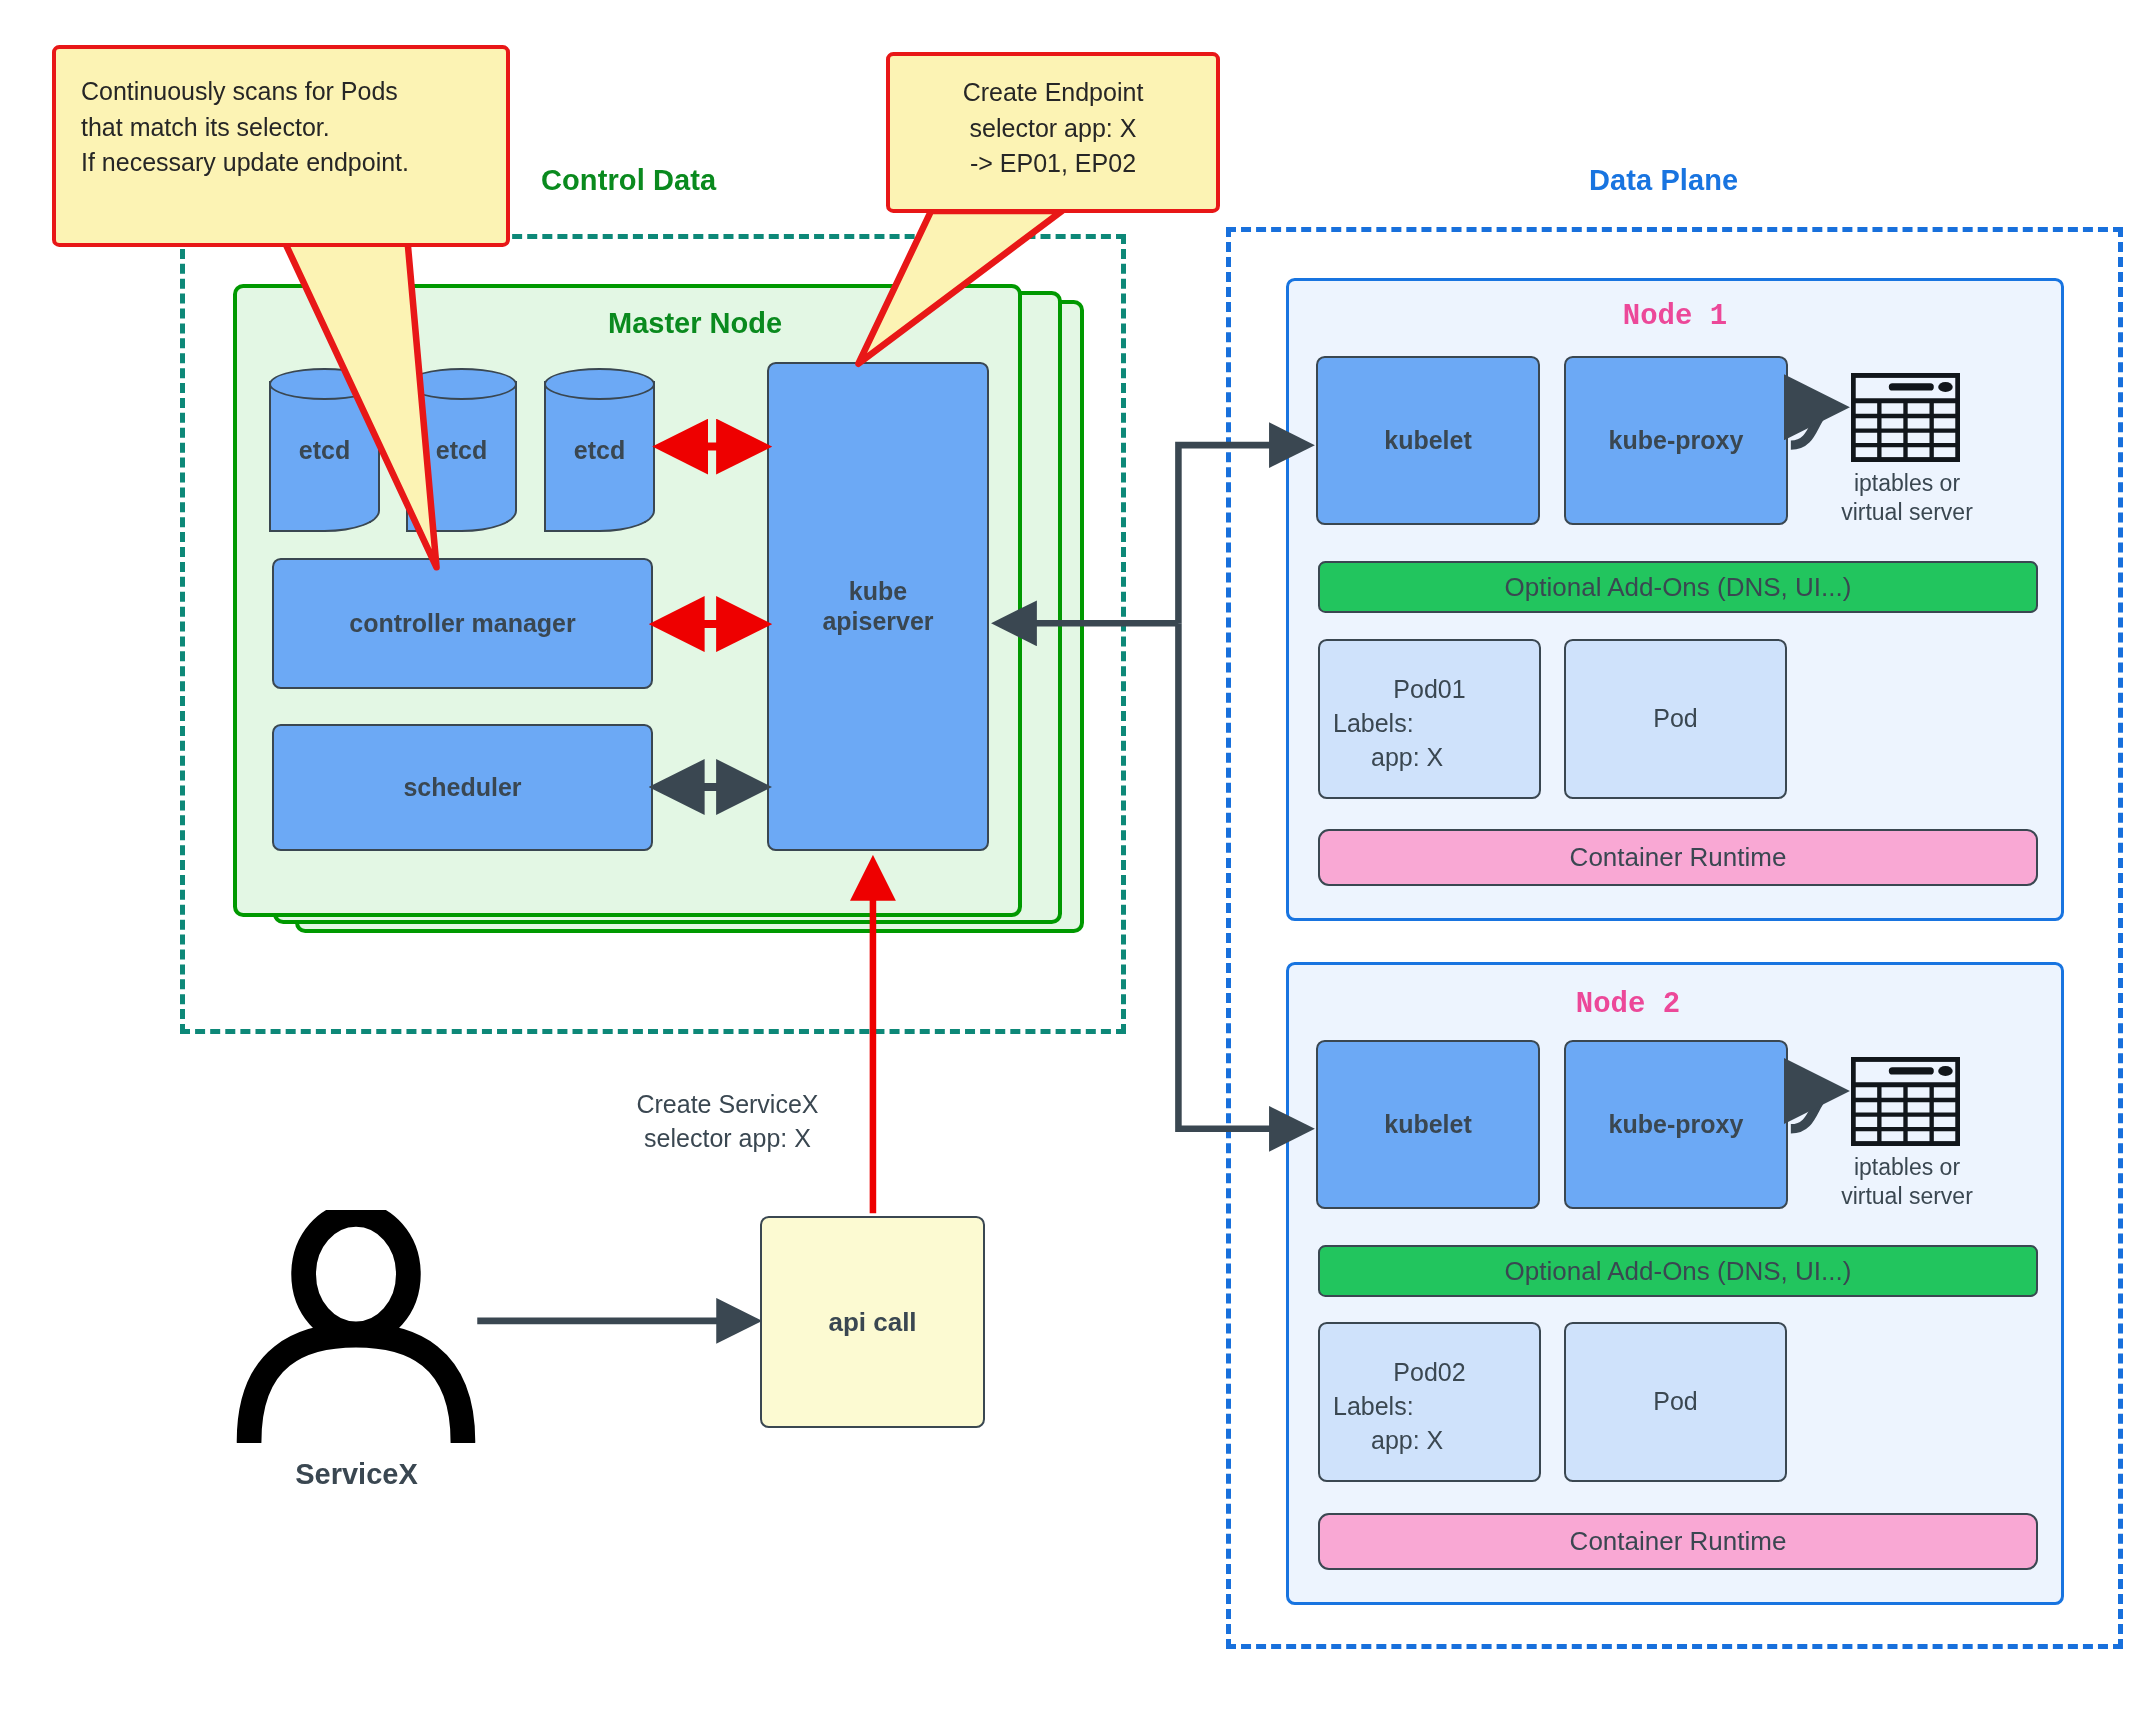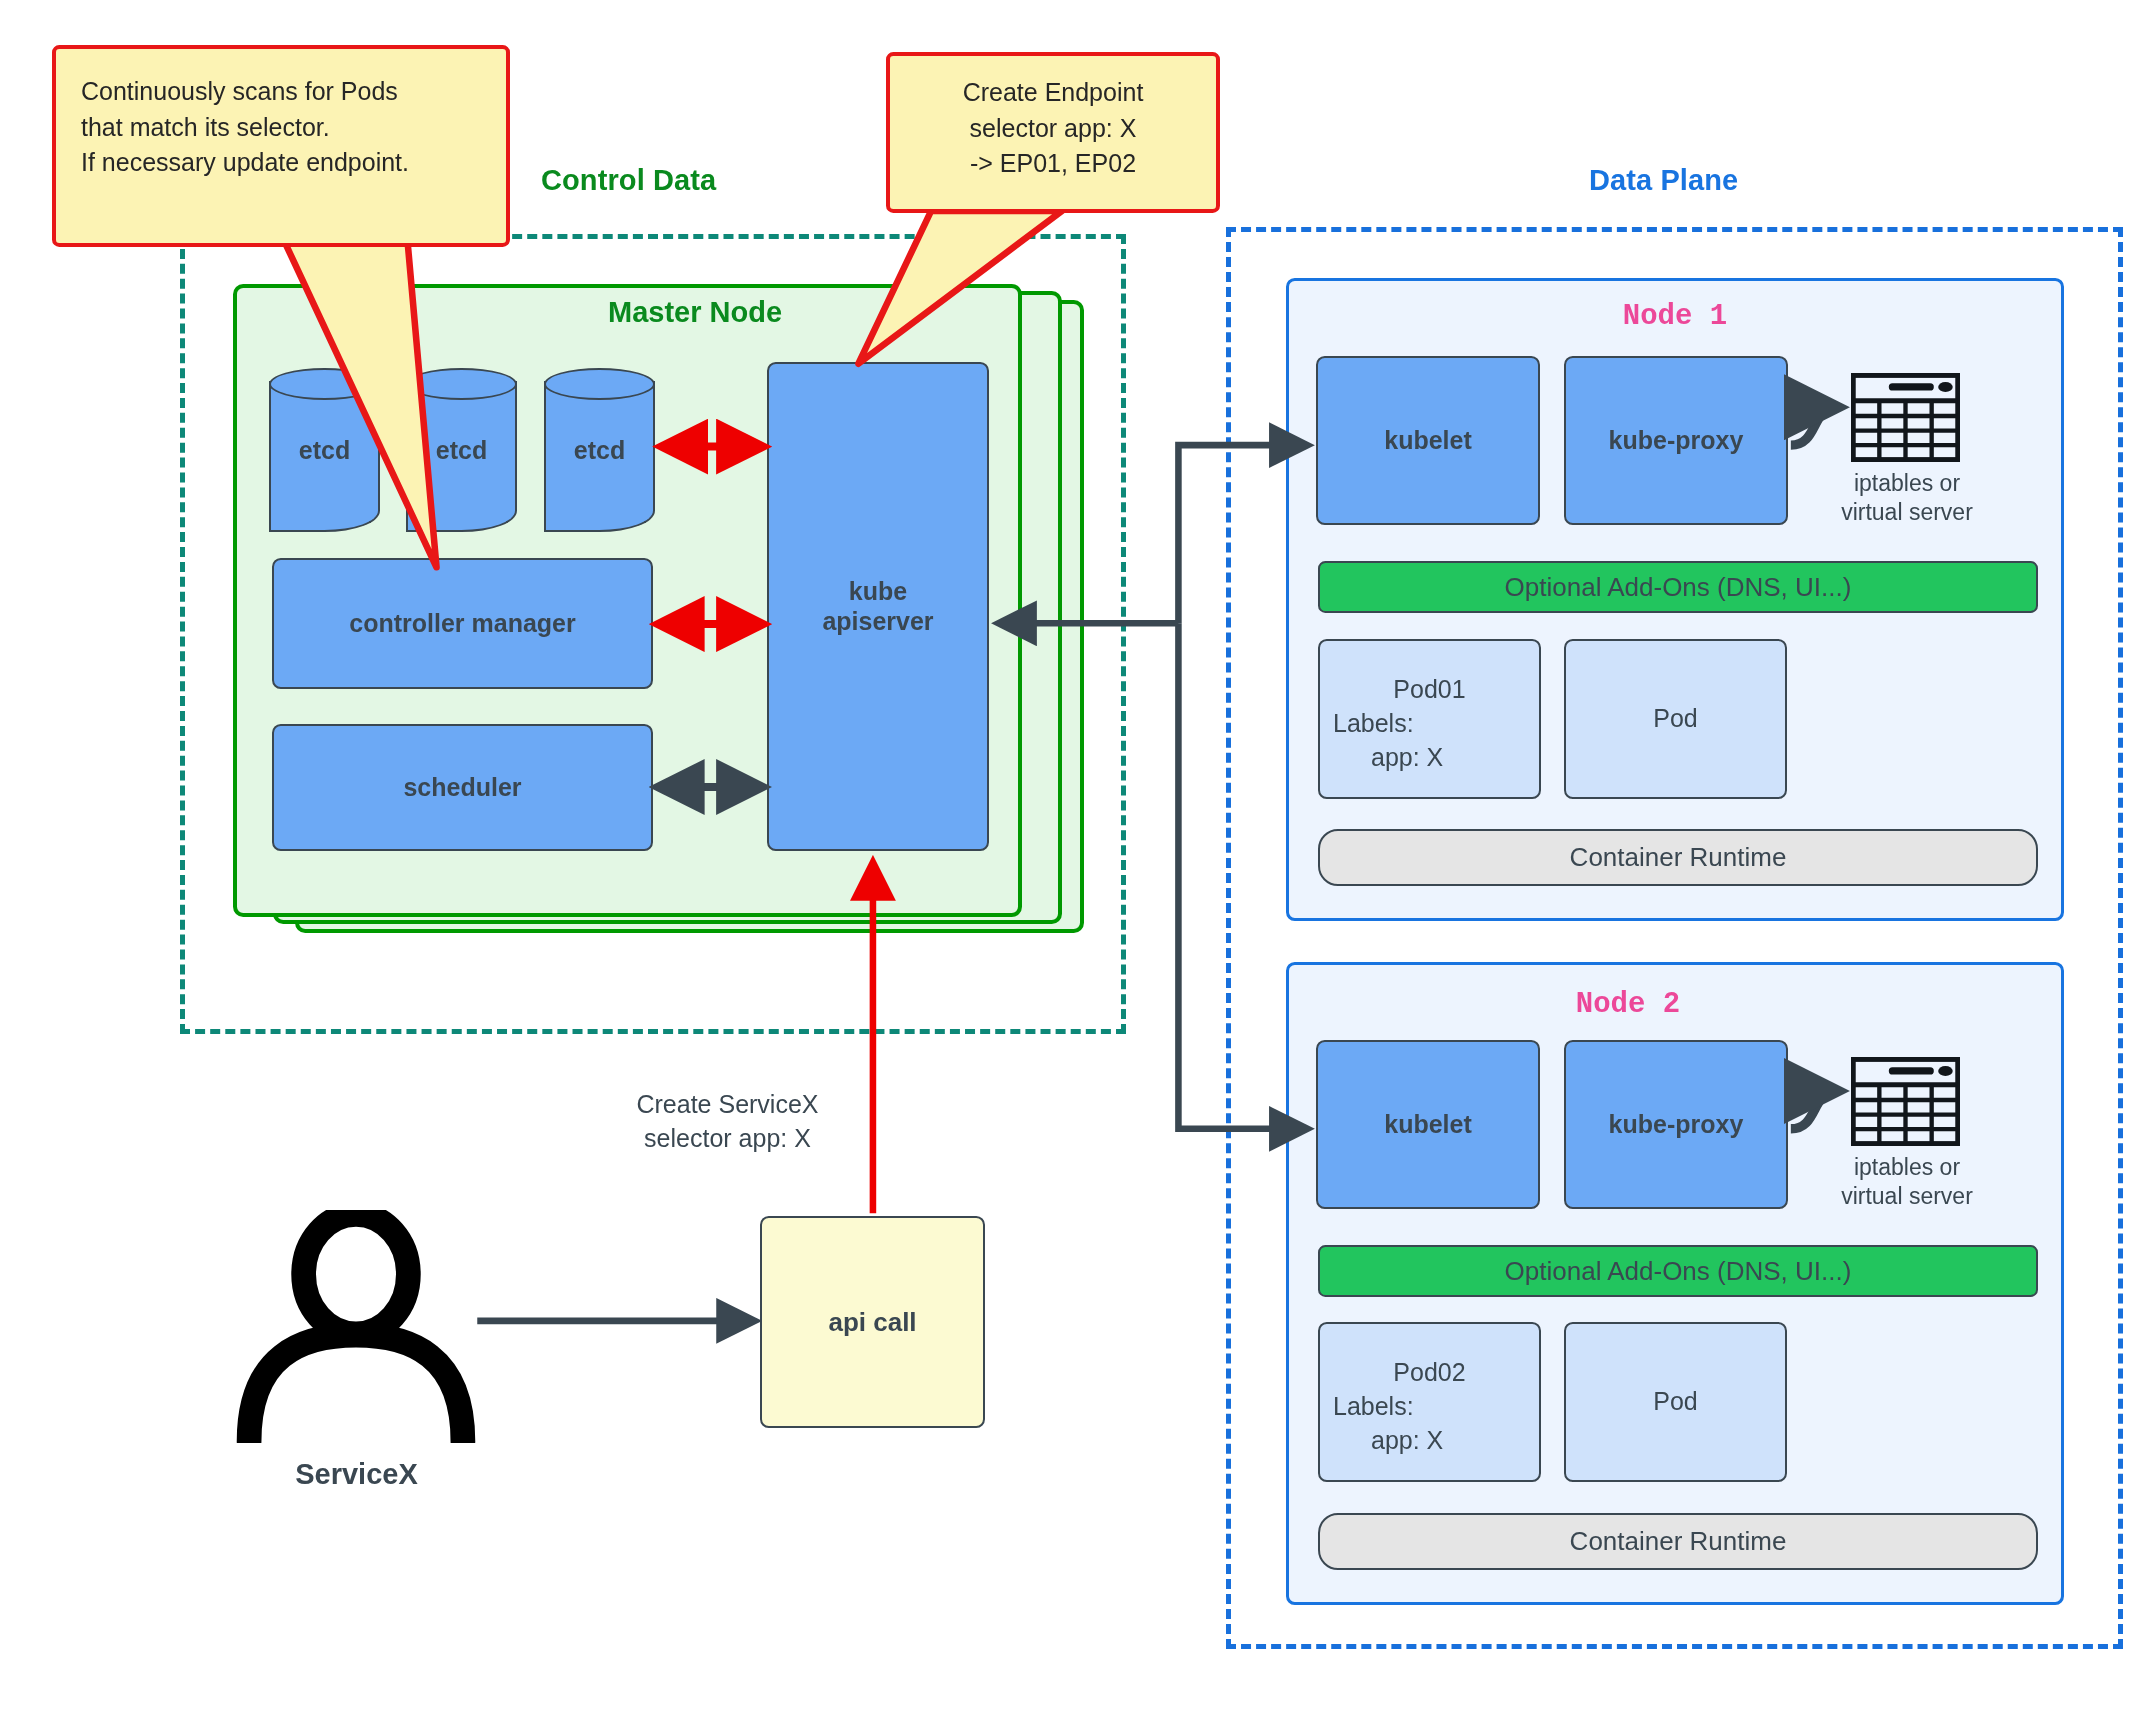--- a/index.html
+++ b/index.html
@@ -37,21 +37,21 @@
             text-align:center;color:#3A4751;font-weight:bold;font-size:25px;z-index:3;}
 
   
   .nodecard{background:#EDF4FE;border:3.6px solid #1874E0;border-radius:8.7px;}
   .node-title{color:#ec4899;font-weight:bold;font-size:29px;text-align:center;font-family:Liberation Mono, monospace;}
   .addon{background:#22c55e;border:2.2px solid #3A4751;border-radius:7.3px;
          display:flex;align-items:center;justify-content:center;
          color:#3A4751;font-size:26px;}
   .podbox{background:#CFE2FB;border:2.2px solid #3A4751;border-radius:8.7px;
           color:#3A4751;font-size:25px;line-height:1.35;}
-  .runtime{background:#e5e5e5;border:2.2px solid #3A4751;border-radius:20px;
+  .runtime{background:#f9a8d4;border:2.2px solid #3A4751;border-radius:11px;
            display:flex;align-items:center;justify-content:center;
            color:#3A4751;font-size:26px;}
 
   .iptlabel{color:#3A4751;font-size:23px;line-height:1.25;text-align:center;white-space:pre-line;}
 
   
   .callout{background:#FCF3B4;border:4.4px solid #E81717;border-radius:7.3px;
            color:#262626;font-size:25px;line-height:1.42;white-space:pre-line;}
   .callout.left{padding:25px 22px 0 25px;text-align:left;}
   .callout.center{padding:19px 0 0 0;text-align:center;}
@@ -73,21 +73,21 @@
   <div class="abs plane plane-cp" style="left:180px;top:234px;width:946px;height:800px;"></div>
   <div class="abs plane plane-dp" style="left:1226px;top:227px;width:897px;height:1422px;"></div>
 
   <div class="abs plane-title cp-title" style="left:541px;top:164px;">Control Data</div>
   <div class="abs plane-title dp-title" style="left:1589px;top:164px;">Data Plane</div>
 
   <div class="abs master-card" style="left:295px;top:300px;width:789px;height:633px;"></div>
   <div class="abs master-card" style="left:273px;top:291px;width:789px;height:633px;"></div>
   <div class="abs master-card" style="left:233px;top:284px;width:789px;height:633px;"></div>
 
-  <div class="abs master-title" style="left:233px;top:296px;width:924px;">Master Node</div>
+  <div class="abs master-title" style="left:233px;top:307px;width:924px;">Master Node</div>
 
   <div class="cyl abs" style="left:269px;top:368px;width:111px;height:164px;">
     <div class="body"></div>
     <div class="top"></div>
     <div class="lbl">etcd</div>
   </div>
   <div class="cyl abs" style="left:406px;top:368px;width:111px;height:164px;">
     <div class="body"></div>
     <div class="top"></div>
     <div class="lbl">etcd</div>

